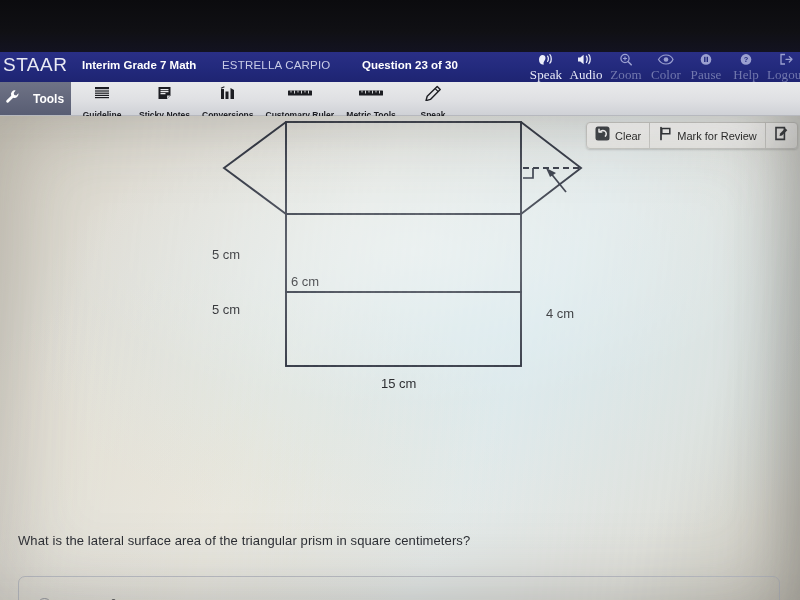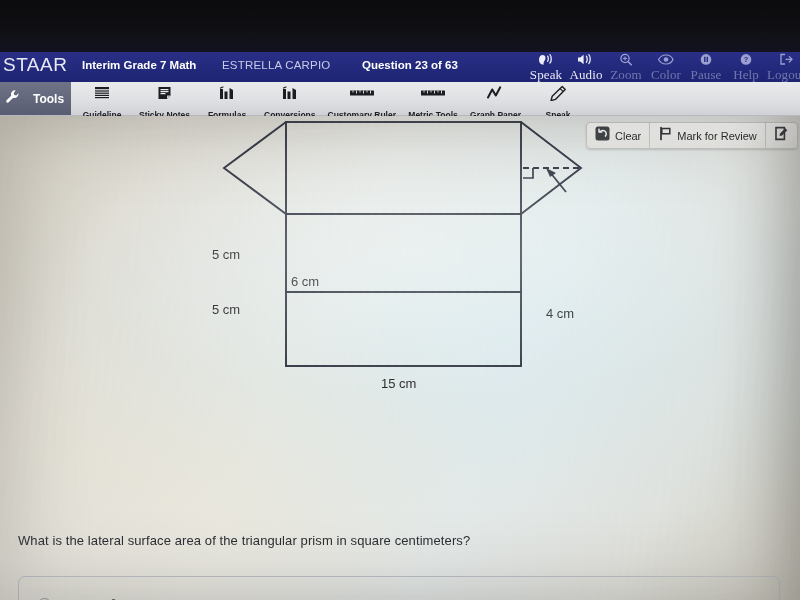--- a/index.html
+++ b/index.html
@@ -144,21 +144,21 @@
 <body>
 
 <div id="screenshot">
 
   <div class="bezel-top"></div>
 
   <div class="header">
     <div class="brand">STAAR</div>
     <div class="hdr-test">Interim Grade 7 Math</div>
     <div class="hdr-user">ESTRELLA CARPIO</div>
-    <div class="hdr-qnum">Question 23 of 63</div>
+    <div class="hdr-qnum">Question 23 of 30</div>
 
     <div class="hdr-tools">
 
       <div class="hdr-tool bright">
         <span class="ic">
           <svg width="22" height="13" viewBox="0 0 22 13">
               <path d="M4 6.5c0-2.6 1.6-4.6 3.6-4.6 1.7 0 2.9 1.2 2.9 3 0 2.4-2 3.3-2 5.2 0 .6.2 1 .5 1.3H7.3C5.4 11.4 4 9.2 4 6.5z" fill="#eceefb"></path>
               <path d="M12.6 3.1c1 1 1 4.3 0 5.3" stroke="#eceefb" stroke-width="1.3" fill="none" stroke-linecap="round"></path>
               <path d="M14.9 1.6c1.8 1.7 1.8 7 0 8.4" stroke="#eceefb" stroke-width="1.3" fill="none" stroke-linecap="round"></path>
             </svg>
@@ -263,41 +263,30 @@
         <span class="ic">
           <svg width="17" height="16" viewBox="0 0 17 16">
               <path d="M2.5 2h12v8.5l-3.5 3.5h-8.5z" fill="#1c1d22"></path>
               <path d="M4.5 4.6h8M4.5 6.6h8M4.5 8.6h5" stroke="#e9eaec" stroke-width="1.1"></path>
               <path d="M11 14v-3.5h3.5z" fill="#c9cbd0"></path>
             </svg>
         </span>
         <span class="lb">Sticky Notes</span>
       </div>
 
+
       <div class="tb-item">
         <span class="ic">
           <svg width="18" height="16" viewBox="0 0 18 16">
               <rect x="2" y="4" width="3" height="10" fill="#1c1d22"></rect>
               <rect x="6.5" y="6.5" width="3" height="7.5" fill="#1c1d22"></rect>
               <path d="M11.5 14V3l3.5 2v9z" fill="#1c1d22"></path>
               <path d="M2 3.2l3.4-1.4" stroke="#1c1d22" stroke-width="1.2"></path>
             </svg>
         </span>
-        <span class="lb">Formulas</span>
-      </div>
-
-      <div class="tb-item">
-        <span class="ic">
-          <svg width="18" height="16" viewBox="0 0 18 16">
-              <rect x="2" y="4" width="3" height="10" fill="#1c1d22"></rect>
-              <rect x="6.5" y="6.5" width="3" height="7.5" fill="#1c1d22"></rect>
-              <path d="M11.5 14V3l3.5 2v9z" fill="#1c1d22"></path>
-              <path d="M2 3.2l3.4-1.4" stroke="#1c1d22" stroke-width="1.2"></path>
-            </svg>
-        </span>
         <span class="lb">Conversions</span>
       </div>
 
       <div class="tb-item">
         <span class="ic">
           <svg width="26" height="16" viewBox="0 0 26 16">
               <rect x="1" y="5.5" width="24" height="5" rx="0.6" fill="#1c1d22"></rect>
               <path d="M4 5.5v2M7.5 5.5v3M11 5.5v2M14.5 5.5v3M18 5.5v2M21.5 5.5v3" stroke="#e9eaec" stroke-width="0.9"></path>
             </svg>
         </span>
@@ -307,28 +296,20 @@
       <div class="tb-item">
         <span class="ic">
           <svg width="26" height="16" viewBox="0 0 26 16">
               <rect x="1" y="5.5" width="24" height="5" rx="0.6" fill="#1c1d22"></rect>
               <path d="M4 5.5v2M7.5 5.5v3M11 5.5v2M14.5 5.5v3M18 5.5v2M21.5 5.5v3" stroke="#e9eaec" stroke-width="0.9"></path>
             </svg>
         </span>
         <span class="lb">Metric Tools</span>
       </div>
 
-      <div class="tb-item">
-        <span class="ic">
-          <svg width="20" height="16" viewBox="0 0 20 16">
-              <path d="M2 12.5L6.2 4.5l3.6 6 4.4-8.2" stroke="#1c1d22" stroke-width="2" fill="none" stroke-linejoin="round" stroke-linecap="round"></path>
-            </svg>
-        </span>
-        <span class="lb">Graph Paper</span>
-      </div>
 
       <div class="tb-item">
         <span class="ic">
           <svg width="18" height="16" viewBox="0 0 18 16">
               <path d="M13.2 1.6l3 3L6.4 14.4 2 15.6l1.2-4.4z" stroke="#1c1d22" stroke-width="1.4" fill="none" stroke-linejoin="round"></path>
               <path d="M11.2 3.6l3 3" stroke="#1c1d22" stroke-width="1.2"></path>
             </svg>
         </span>
         <span class="lb">Speak</span>
       </div>

